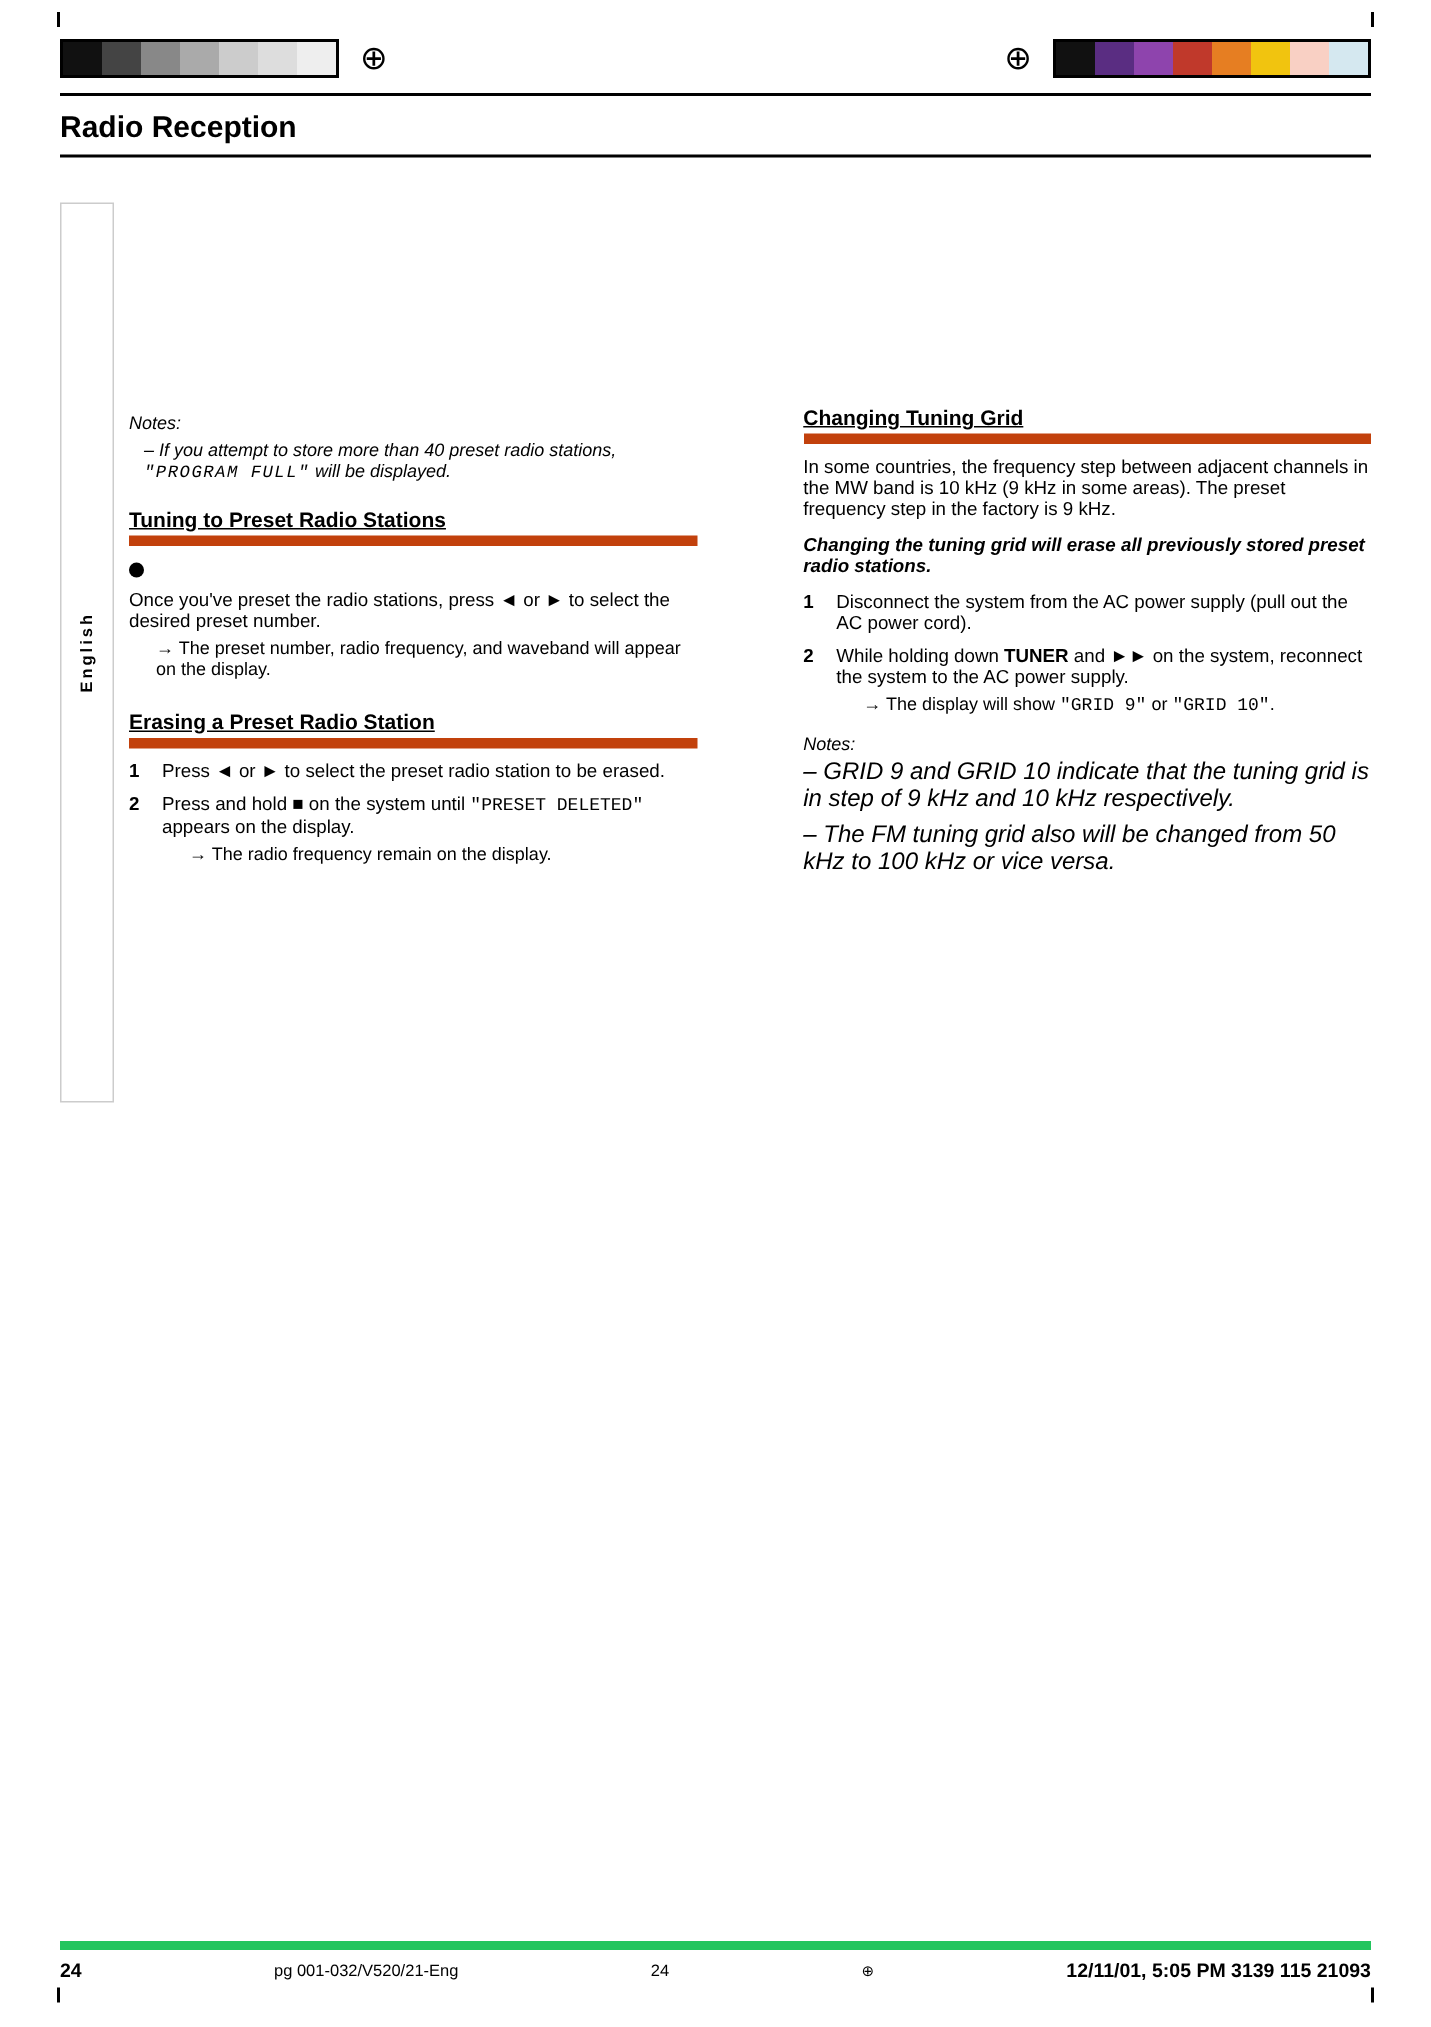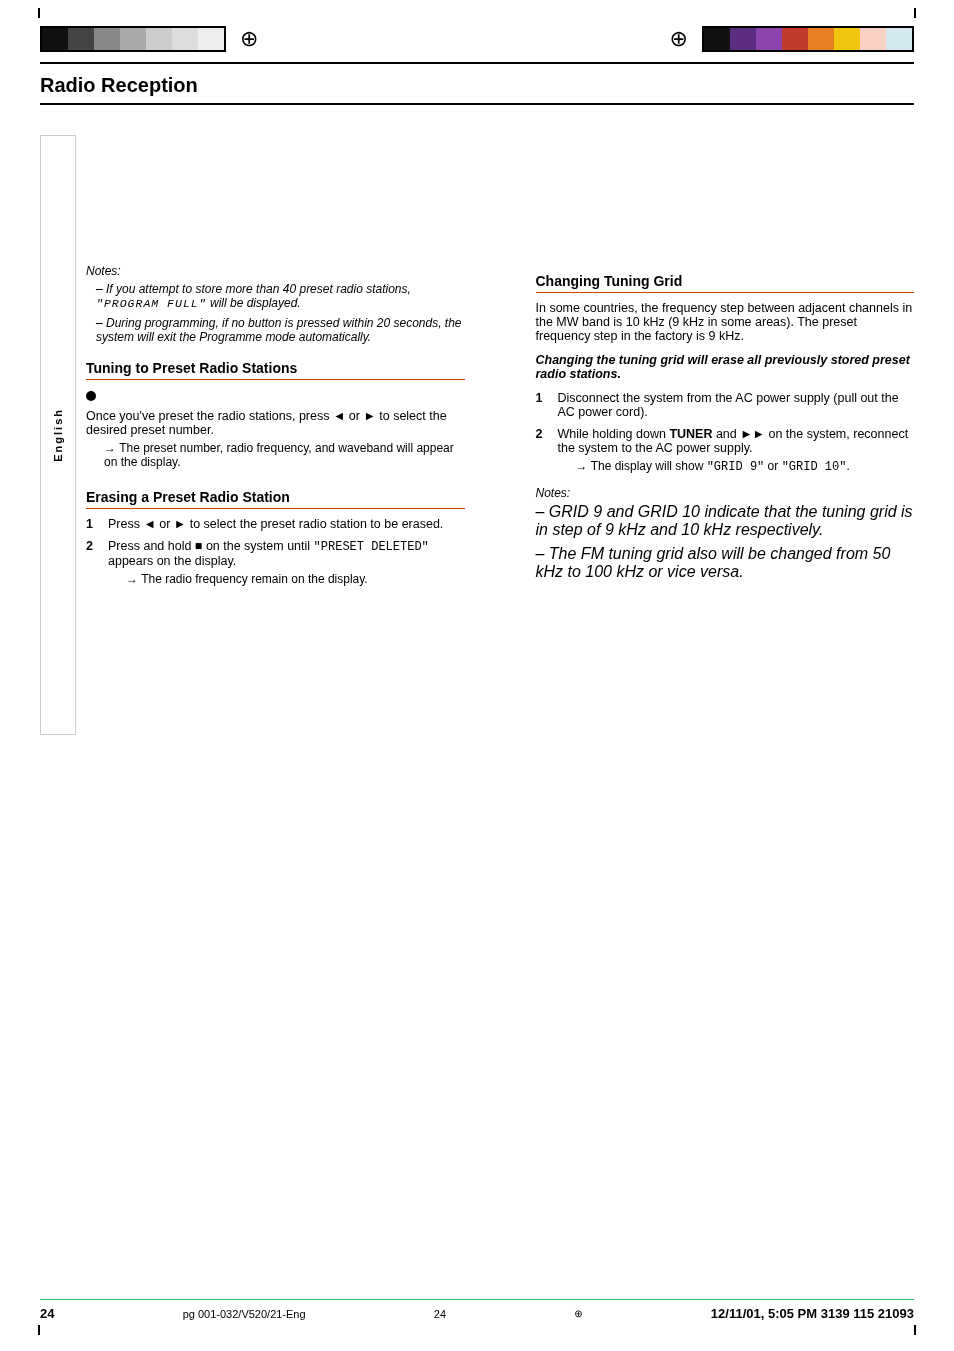--- a/index.html
+++ b/index.html
@@ -73,22 +73,23 @@
       margin-bottom: 12px;
       padding-bottom: 6px;
       border-bottom: 2px solid #000;
     }
 
     
     .section-heading {
       font-size: 14px;
       font-weight: bold;
       margin-bottom: 8px;
-      border-bottom: 1px solid #c2410c;
+      border-bottom: 7px solid #c2410c;
       padding-bottom: 3px;
+      text-decoration: underline;
     }
 
     
     .notes-block {
       margin-bottom: 14px;
     }
     .notes-label {
       font-style: italic;
       font-size: 12px;
       margin-bottom: 4px;
@@ -168,21 +169,21 @@
     .grid-note::before {
       content: '– ';
     }
 
     
     .page-bottom {
       position: absolute;
       bottom: 30px;
       left: 40px;
       right: 40px;
-      border-top: 1px solid #22c55e;
+      border-top: 6px solid #22c55e;
       padding-top: 6px;
       display: flex;
       justify-content: space-between;
       align-items: center;
       font-size: 11px;
     }
     .page-number {
       font-size: 13px;
       font-weight: bold;
     }
@@ -285,21 +286,20 @@
     <span class="sidebar-label">English</span>
   </div>
 
   <div class="main-content">
 
     <div class="left-column">
 
       <div class="notes-block section-block">
         <div class="notes-label">Notes:</div>
         <div class="notes-item">If you attempt to store more than 40 preset radio stations, <span class="display-code">"PROGRAM FULL"</span> will be displayed.</div>
-        <div class="notes-item">During programming, if no button is pressed within 20 seconds, the system will exit the Programme mode automatically.</div>
       </div>
 
       <div class="section-block">
         <div class="section-heading">Tuning to Preset Radio Stations</div>
         <div class="bullet-item">
           <div class="bullet-dot"></div>
           <div class="item-content">
             Once you've preset the radio stations, press ◄ or ► to select the desired preset number.
             <div class="arrow-line">The preset number, radio frequency, and waveband will appear on the display.</div>
           </div>

